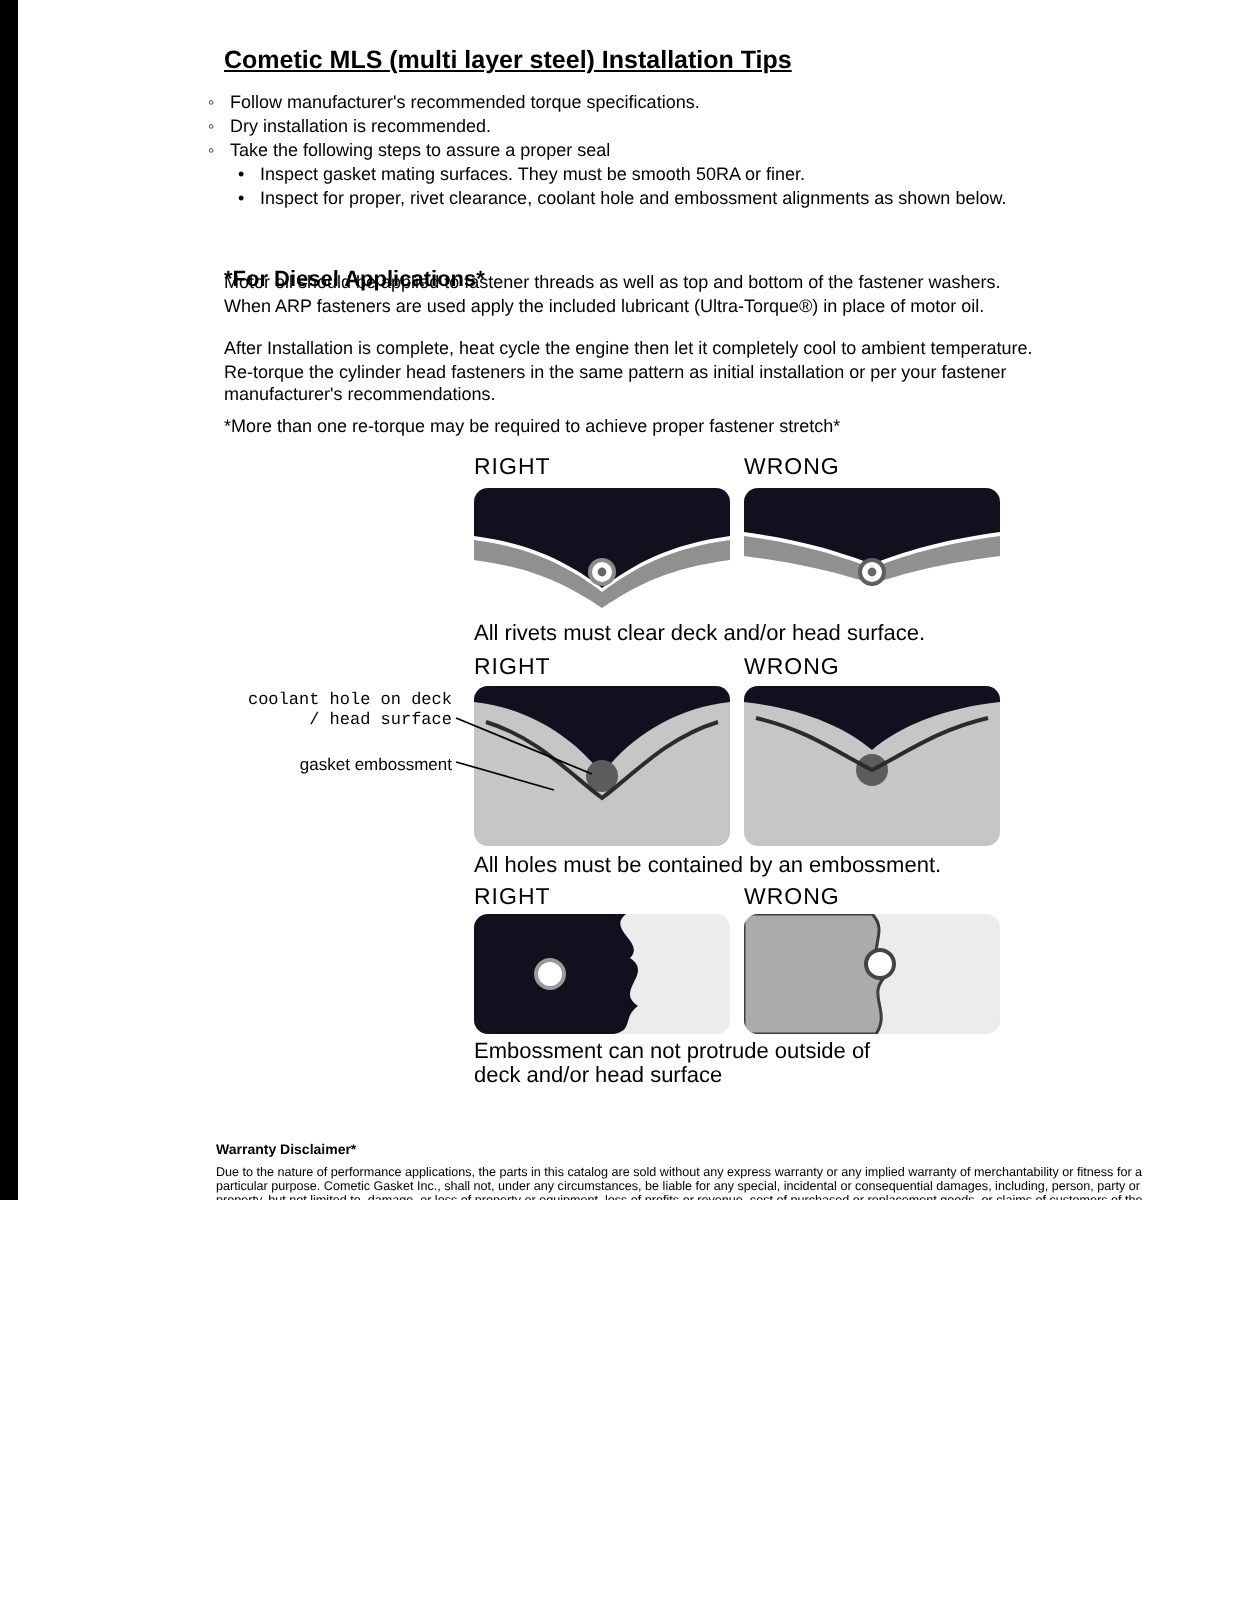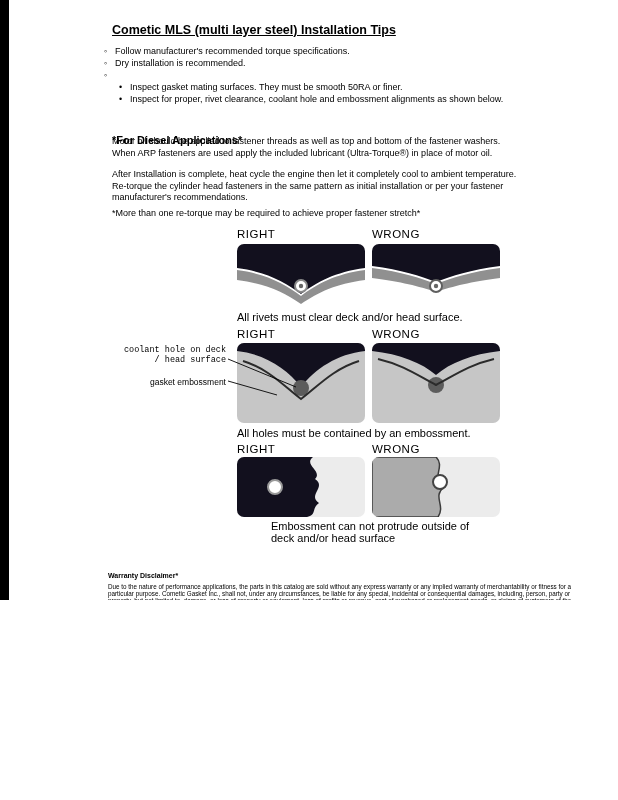--- a/index.html
+++ b/index.html
@@ -44,20 +44,21 @@
     <div class="b-row">
       <span class="b-marker">◦</span>
       <span>Follow manufacturer's recommended torque specifications.</span>
     </div>
     <div class="b-row">
       <span class="b-marker">◦</span>
       <span>Dry installation is recommended.</span>
     </div>
     <div class="b-row">
       <span class="b-marker">◦</span>
+      <span>Take the following steps to assure a proper seal</span>
     </div>
     <div class="b-row sub">
       <span class="b-marker">•</span>
       <span>Inspect gasket mating surfaces.  They must be smooth 50RA or finer.</span>
     </div>
     <div class="b-row sub">
       <span class="b-marker">•</span>
       <span>Inspect for proper, rivet clearance, coolant hole and embossment alignments as shown below.</span>
     </div>
   </div>
@@ -126,21 +127,21 @@
       <circle cx="38" cy="30" r="7" fill="#ffffff" stroke="#999999" stroke-width="2"></circle>
     </svg>
   </div>
   <div class="panel" style="left:372px; top:457px; height:60px;">
     <svg width="128" height="60" viewBox="0 0 128 60">
       <rect width="128" height="60" fill="#ececec"></rect>
       <path d="M0,0 H64 C74,10 58,20 72,30 C60,40 74,48 66,60 H0 Z" fill="#ababab" stroke="#3c3c3c" stroke-width="1.5"></path>
       <circle cx="68" cy="25" r="7" fill="#ffffff" stroke="#444444" stroke-width="2"></circle>
     </svg>
   </div>
-  <div class="caption" style="left:237px; top:520px; width:205px;margin-left:34px;">Embossment can not protrude outside of deck and/or head surface</div>
+  <div class="caption" style="left:237px; top:520px; width:205px;">Embossment can not protrude outside of deck and/or head surface</div>
 
   <div class="disc-col">
     <div class="disc-h">Warranty Disclaimer*</div>
     <p>Due to the nature of performance applications, the parts in this catalog are sold without any express warranty or any implied warranty of merchantability or fitness for a particular purpose.  Cometic Gasket Inc., shall not, under any circumstances, be liable for any special, incidental or consequential damages, including, person, party or property, but not limited to, damage, or loss of property or equipment, loss of profits or revenue, cost of purchased or replacement goods, or claims of customers of the purchase, which may arise and/or result from sale, installation or use of these parts.  Installation of these parts could adversely affect the motor manufacturers warranty coverage.</p>
     <p>VENUE-The agreed upon venue, in the event of dispute whatsoever between the parties, whether instituted by either party, including, but not limited to, contract terms, payment terms, delivery, type, defects, sufficiency of product, shall be the Court of Common Pleas, Lake County, Ohio or the Painesville Municipal Court, Lake County, Ohio, depending on the amount in controversy. This agreement shall be governed by and construed under the laws of the State of Ohio.</p>
     <p>All prices and terms are subject to change without notice.</p>
     <p>Terms COD- Secured with a completed dealer/jobber application on File, COD-Company check with a current credit card number on file.  Open accounts may be established by well rated firms.  A credit application is available upon request.  Open accounts are due payable Net 30 days from date of invoice.  No statement will be sent.  If an account becomes 60 or more days past due, it is subject to being placed on credit hold.  No orders will be shipped or new orders accepted until past due balance is paid.  If an account becomes 90 or more days past due, it is subject to being placed for collections.  All costs of collection are the responsibility of the customer, including attorney fees, court costs, and other expenses of litigation.</p>
     <p>Returns- Authorized (RGA) must be obtained in advance on all returns.  A packing slip or invoice number must accompany the merchandise.  No returns after 30 days from invoice date.  All returns are subject to a 25% restocking charge.  All custom designed and custom manufactured gaskets are non-returnable.</p>
     <p class="tight">Only catalog parts are returnable.</p>
     <p>Review your invoice and notify us immediately of any incorrect or inaccurate information. Shortages must be reported within 10 days.</p>

